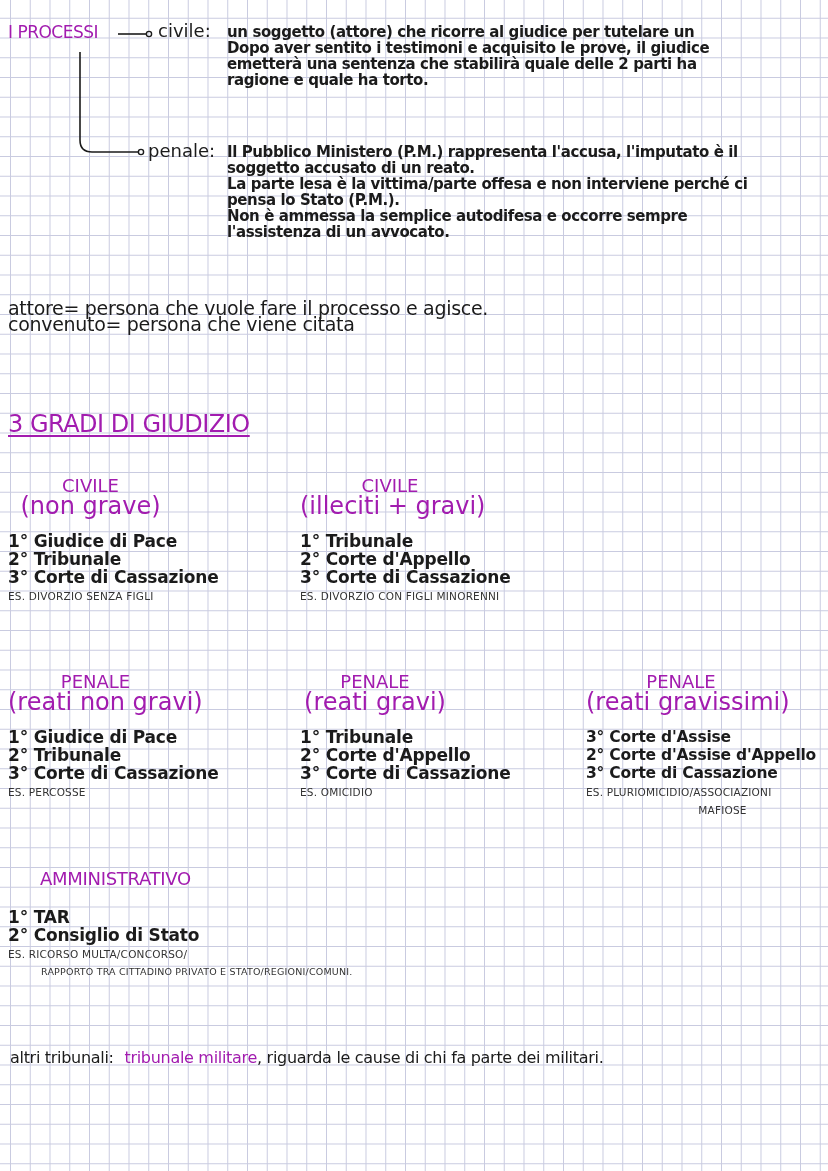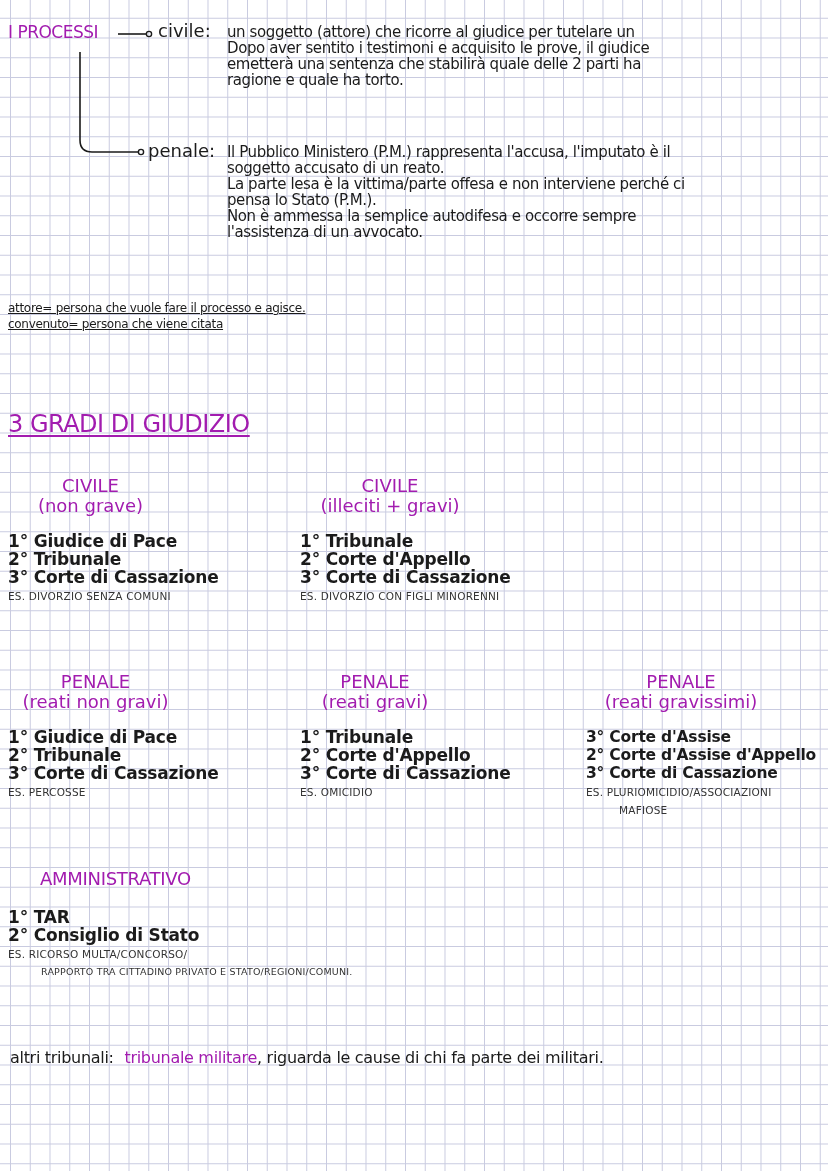--- a/index.html
+++ b/index.html
@@ -11,29 +11,29 @@
       linear-gradient(to bottom, #c9cbe0 1px, transparent 1px);
     background-size: 19.75px 19.75px;
     background-position: 10px -2px;
     font-family: "DejaVu Sans", sans-serif;
     color: #1b1b1b;
   }
   .abs { position: absolute; white-space: nowrap; }
   .accent { color: #a21caf; }
   .title-processi { left: 8px; top: 22px; font-size: 17px; letter-spacing: -0.5px; }
   .branch-label { font-size: 18px; }
-  .body-text { font-size: 15px; line-height: 16px; letter-spacing: -0.4px; }
-  .def { font-size: 12px; line-height: 16px; letter-spacing: -0.3px; text-decoration: underline; }
+  .body-text { font-size: 15px; line-height: 16px; letter-spacing: -0.4px; font-weight: bold; }
+  .def { font-size: 19px; line-height: 16px; letter-spacing: -0.3px; }
   .section-title { left: 8px; top: 410px; font-size: 24px; text-decoration: underline; text-decoration-thickness: 2px; text-underline-offset: 3px; letter-spacing: -0.5px; }
   .col-head { text-align: center; font-size: 18px; line-height: 20px; }
-  .col-head .sub { font-size: 18px; }
+  .col-head .sub { font-size: 24px; }
   .grades { font-size: 17px; line-height: 18px; letter-spacing: -0.2px; font-weight: bold; }
   .grades div { white-space: nowrap; }
   .ex { font-size: 10.5px; line-height: 20px; letter-spacing: 0.2px; color: #333; }
-  .ex-cont { padding-left: 33px; line-height: 16px; }
+  .ex-cont { padding-left: 33px; line-height: 16px; text-align: center; }
   svg.conn { position: absolute; left: 0; top: 0; }
   .bottom-line { left: 10px; top: 1048px; font-size: 16px; letter-spacing: -0.3px; }
 </style>
 </head>
 <body>
 
 <svg class="conn" width="828" height="200" viewBox="0 0 828 200">
   <path d="M118 34 L146 34" stroke="#1b1b1b" stroke-width="1.6" fill="none"></path>
   <circle cx="149" cy="34" r="2.6" stroke="#1b1b1b" stroke-width="1.4" fill="none"></circle>
   <path d="M80 52 L80 140 Q80 152 92 152 L138 152" stroke="#1b1b1b" stroke-width="1.6" fill="none"></path>
@@ -70,21 +70,21 @@
 <div class="abs" style="left:8px; top:476px; width:200px;">
   <div class="col-head accent" style="width:165px;">
     <div>CIVILE</div>
     <div class="sub">(non grave)</div>
   </div>
   <div class="grades" style="margin-top:16px;">
     <div>1° Giudice di Pace</div>
     <div>2° Tribunale</div>
     <div>3° Corte di Cassazione</div>
   </div>
-  <div class="ex">ES. DIVORZIO SENZA COMUNI</div>
+  <div class="ex">ES. DIVORZIO SENZA FIGLI</div>
 </div>
 
 <div class="abs" style="left:300px; top:476px; width:260px;">
   <div class="col-head accent" style="width:180px;">
     <div>CIVILE</div>
     <div class="sub">(illeciti + gravi)</div>
   </div>
   <div class="grades" style="margin-top:16px;">
     <div>1° Tribunale</div>
     <div>2° Corte d'Appello</div>

